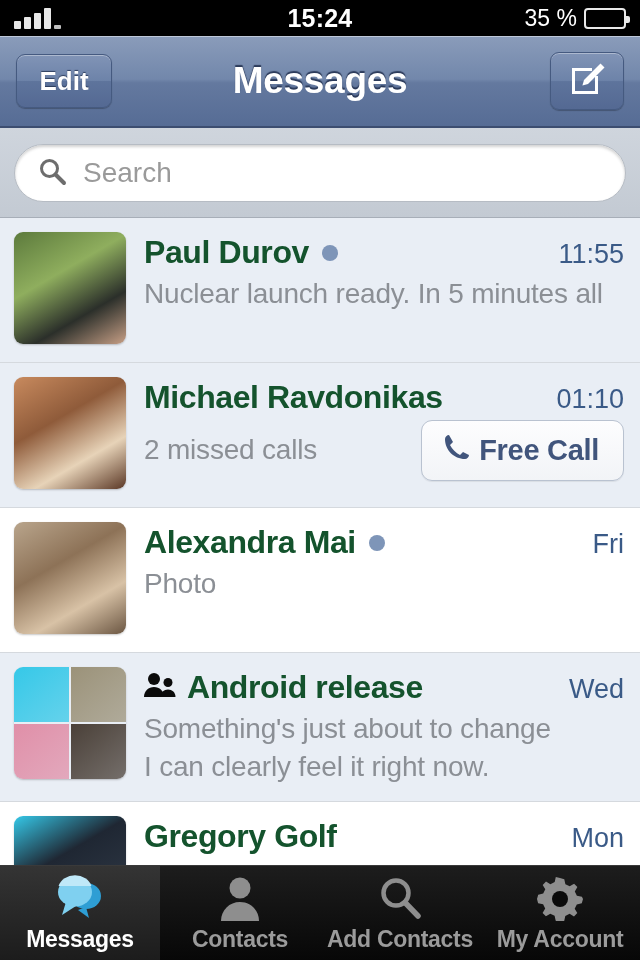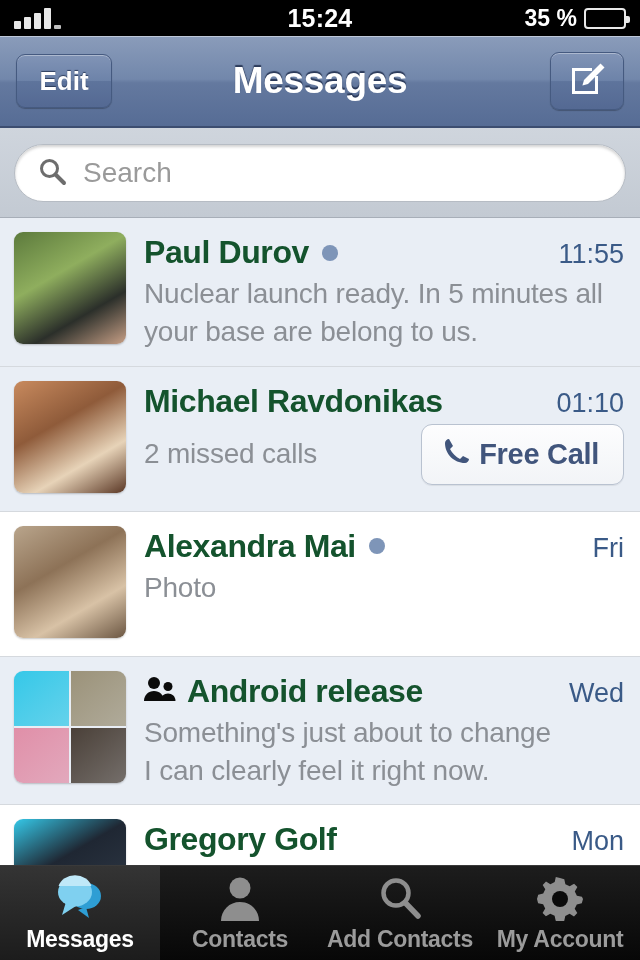--- a/index.html
+++ b/index.html
@@ -22,21 +22,21 @@
   .signal i:nth-child(1){ height:8px; }
   .signal i:nth-child(2){ height:12px; }
   .signal i:nth-child(3){ height:16px; }
   .signal i:nth-child(4){ height:21px; }
   .signal i:nth-child(5){ height:4px; background:#bfbfbf; }
   .clock {
     position:absolute; left:0; right:0; text-align:center;
     font-size:25px; font-weight:bold; letter-spacing:0.2px;
   }
   .batt-wrap { display:flex; align-items:center; gap:7px; z-index:2; }
-  .batt-pct { font-size:23px; font-weight:bold; }
+  .batt-pct { font-size:23px; font-weight:normal; }
   .batt {
     width:42px; height:21px; border:2px solid #e8e8e8; border-radius:4px;
     position:relative; padding:2px;
   }
   .batt::after {
     content:""; position:absolute; right:-6px; top:6px;
     width:4px; height:7px; background:#e8e8e8; border-radius:0 2px 2px 0;
   }
   .batt-fill { height:100%; background:#e8e8e8; border-radius:1px; }
 
@@ -209,21 +209,20 @@
       <div class="avatar" style="background: linear-gradient(150deg, rgb(92, 122, 60) 0%, rgb(143, 174, 94) 38%, rgb(43, 47, 42) 70%, rgb(199, 159, 134) 100%);"></div>
       <div class="row-body">
         <div class="row-top">
           <span class="name">Paul Durov</span>
           <span class="dot"></span>
           <span class="time">11:55</span>
         </div>
         <div class="row-second">
           <div class="preview">
             <span class="preview-line">Nuclear launch ready. In 5 minutes all</span>
-            <span class="preview-line">your base are belong to us.</span>
           </div>
         </div>
       </div>
     </div>
     <div class="row unread">
       <div class="avatar" style="background: linear-gradient(150deg, rgb(200, 138, 94) 0%, rgb(143, 91, 58) 38%, rgb(231, 211, 184) 70%, rgb(90, 55, 37) 100%);"></div>
       <div class="row-body">
         <div class="row-top">
           <span class="name">Michael Ravdonikas</span>
           <span class="time">01:10</span>

